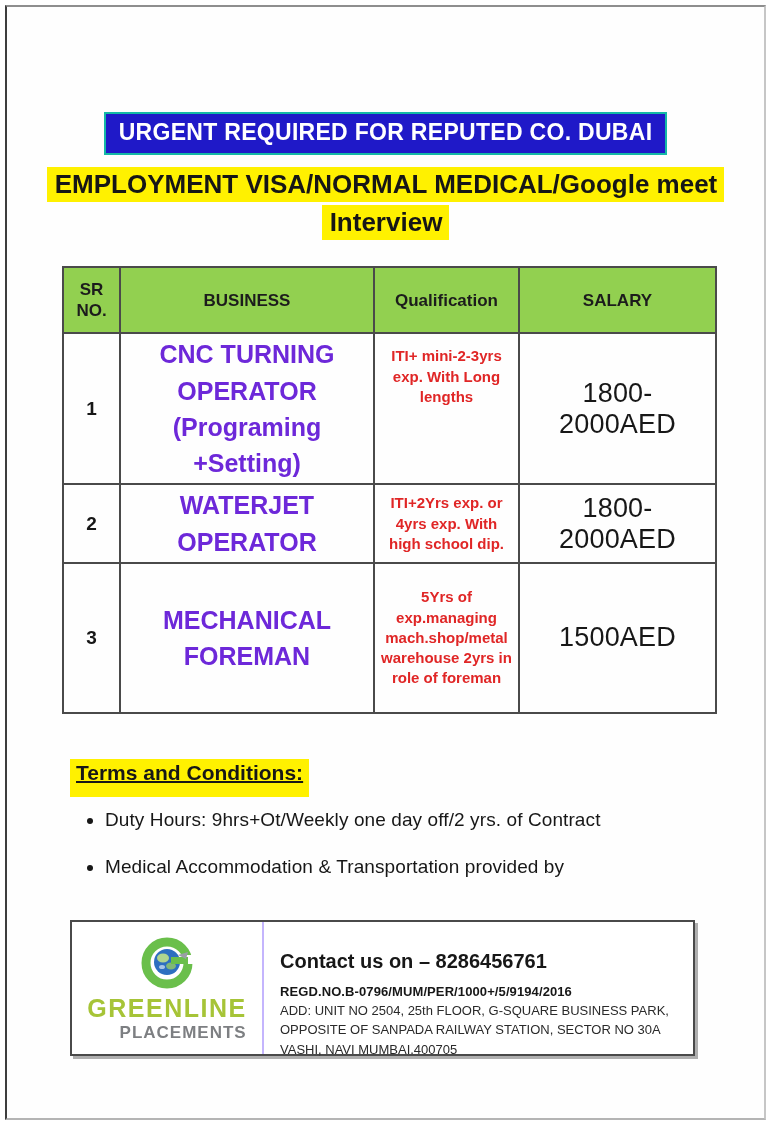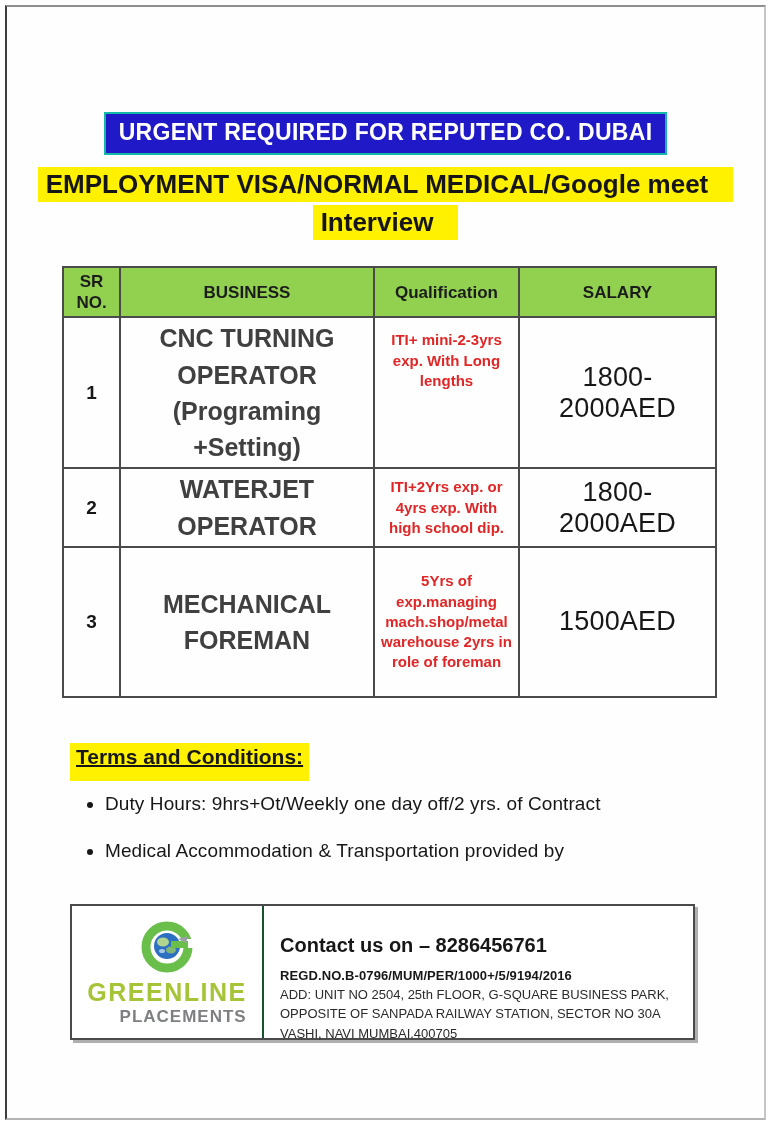--- a/index.html
+++ b/index.html
@@ -35,21 +35,21 @@
   
   .subtitle {
     margin-top: 11px;
     text-align: center;
     font-size: 26px; font-weight: bold;
     line-height: 1.45;
     color: #161616;
   }
   .hl {
     background: var(--highlight-yellow, #fff100);
-    padding: 2px 25px 3px 8px;
+    padding: 2px 7px 3px 8px;
     box-decoration-break: clone;
   }
 
   
   table.jobs {
     border-collapse: collapse;
     table-layout: fixed;
     margin: 25px 0 0 55px;
     width: 653px;
   }
@@ -58,32 +58,32 @@
     text-align: center;
     vertical-align: middle;
     padding: 2px 4px;
     box-sizing: border-box;
     overflow: hidden;
   }
   col.c-sr   { width: 57px; }
   col.c-cat  { width: 254px; }
   col.c-qual { width: 145px; }
   col.c-sal  { width: 197px; }
-  table.jobs thead tr { height: 50px; }
+  table.jobs thead tr { height: 66px; }
   table.jobs th {
     background: var(--table-header-green, #92d050);
     font-size: 17px; font-weight: bold; color: #1c1c1c;
     line-height: 1.25;
   }
   th.qual-h { font-size: 19px; }
   tr.r1 { height: 145px; }
   tr.r2 { height: 75px;  }
   tr.r3 { height: 150px; }
   td.sr  { font-size: 19px; font-weight: bold; }
-  td.cat { font-size: 25px; font-weight: bold; line-height: 1.45; color: #404040; }
+  td.cat { font-size: 25px; font-weight: bold; line-height: 1.45; color: #6d28d9; }
   td.qual {
     font-size: 15px; font-weight: bold;
     color: var(--qualification-red, #e02626);
     line-height: 1.35;
     word-wrap: break-word; overflow-wrap: break-word;
   }
   td.qual.vtop { vertical-align: top; padding-top: 12px; }
   td.sal { font-size: 27px; font-weight: normal; letter-spacing: 0.2px; }
 
   
@@ -106,21 +106,21 @@
     margin: 42px 0 0 63px;
     width: 625px; height: 136px;
     border: 2px solid #4a4a4a;
     box-shadow: 3px 3px 0 rgba(110,110,110,0.55);
     display: flex;
     box-sizing: border-box;
     background: #fff;
   }
   .logo-cell {
     width: 192px; flex: 0 0 192px;
-    border-right: 2px solid #14532d;
+    border-right: 2px solid #c4b5fd;
     display: flex; flex-direction: column;
     align-items: center; justify-content: center;
     padding-top: 2px;
     box-sizing: border-box;
   }
   .logo-text { width: fit-content; margin-top: 2px; }
   .logo-name {
     font-size: 25px; font-weight: bold;
     color: var(--logo-green, #a6c437);
     letter-spacing: 1.5px;

